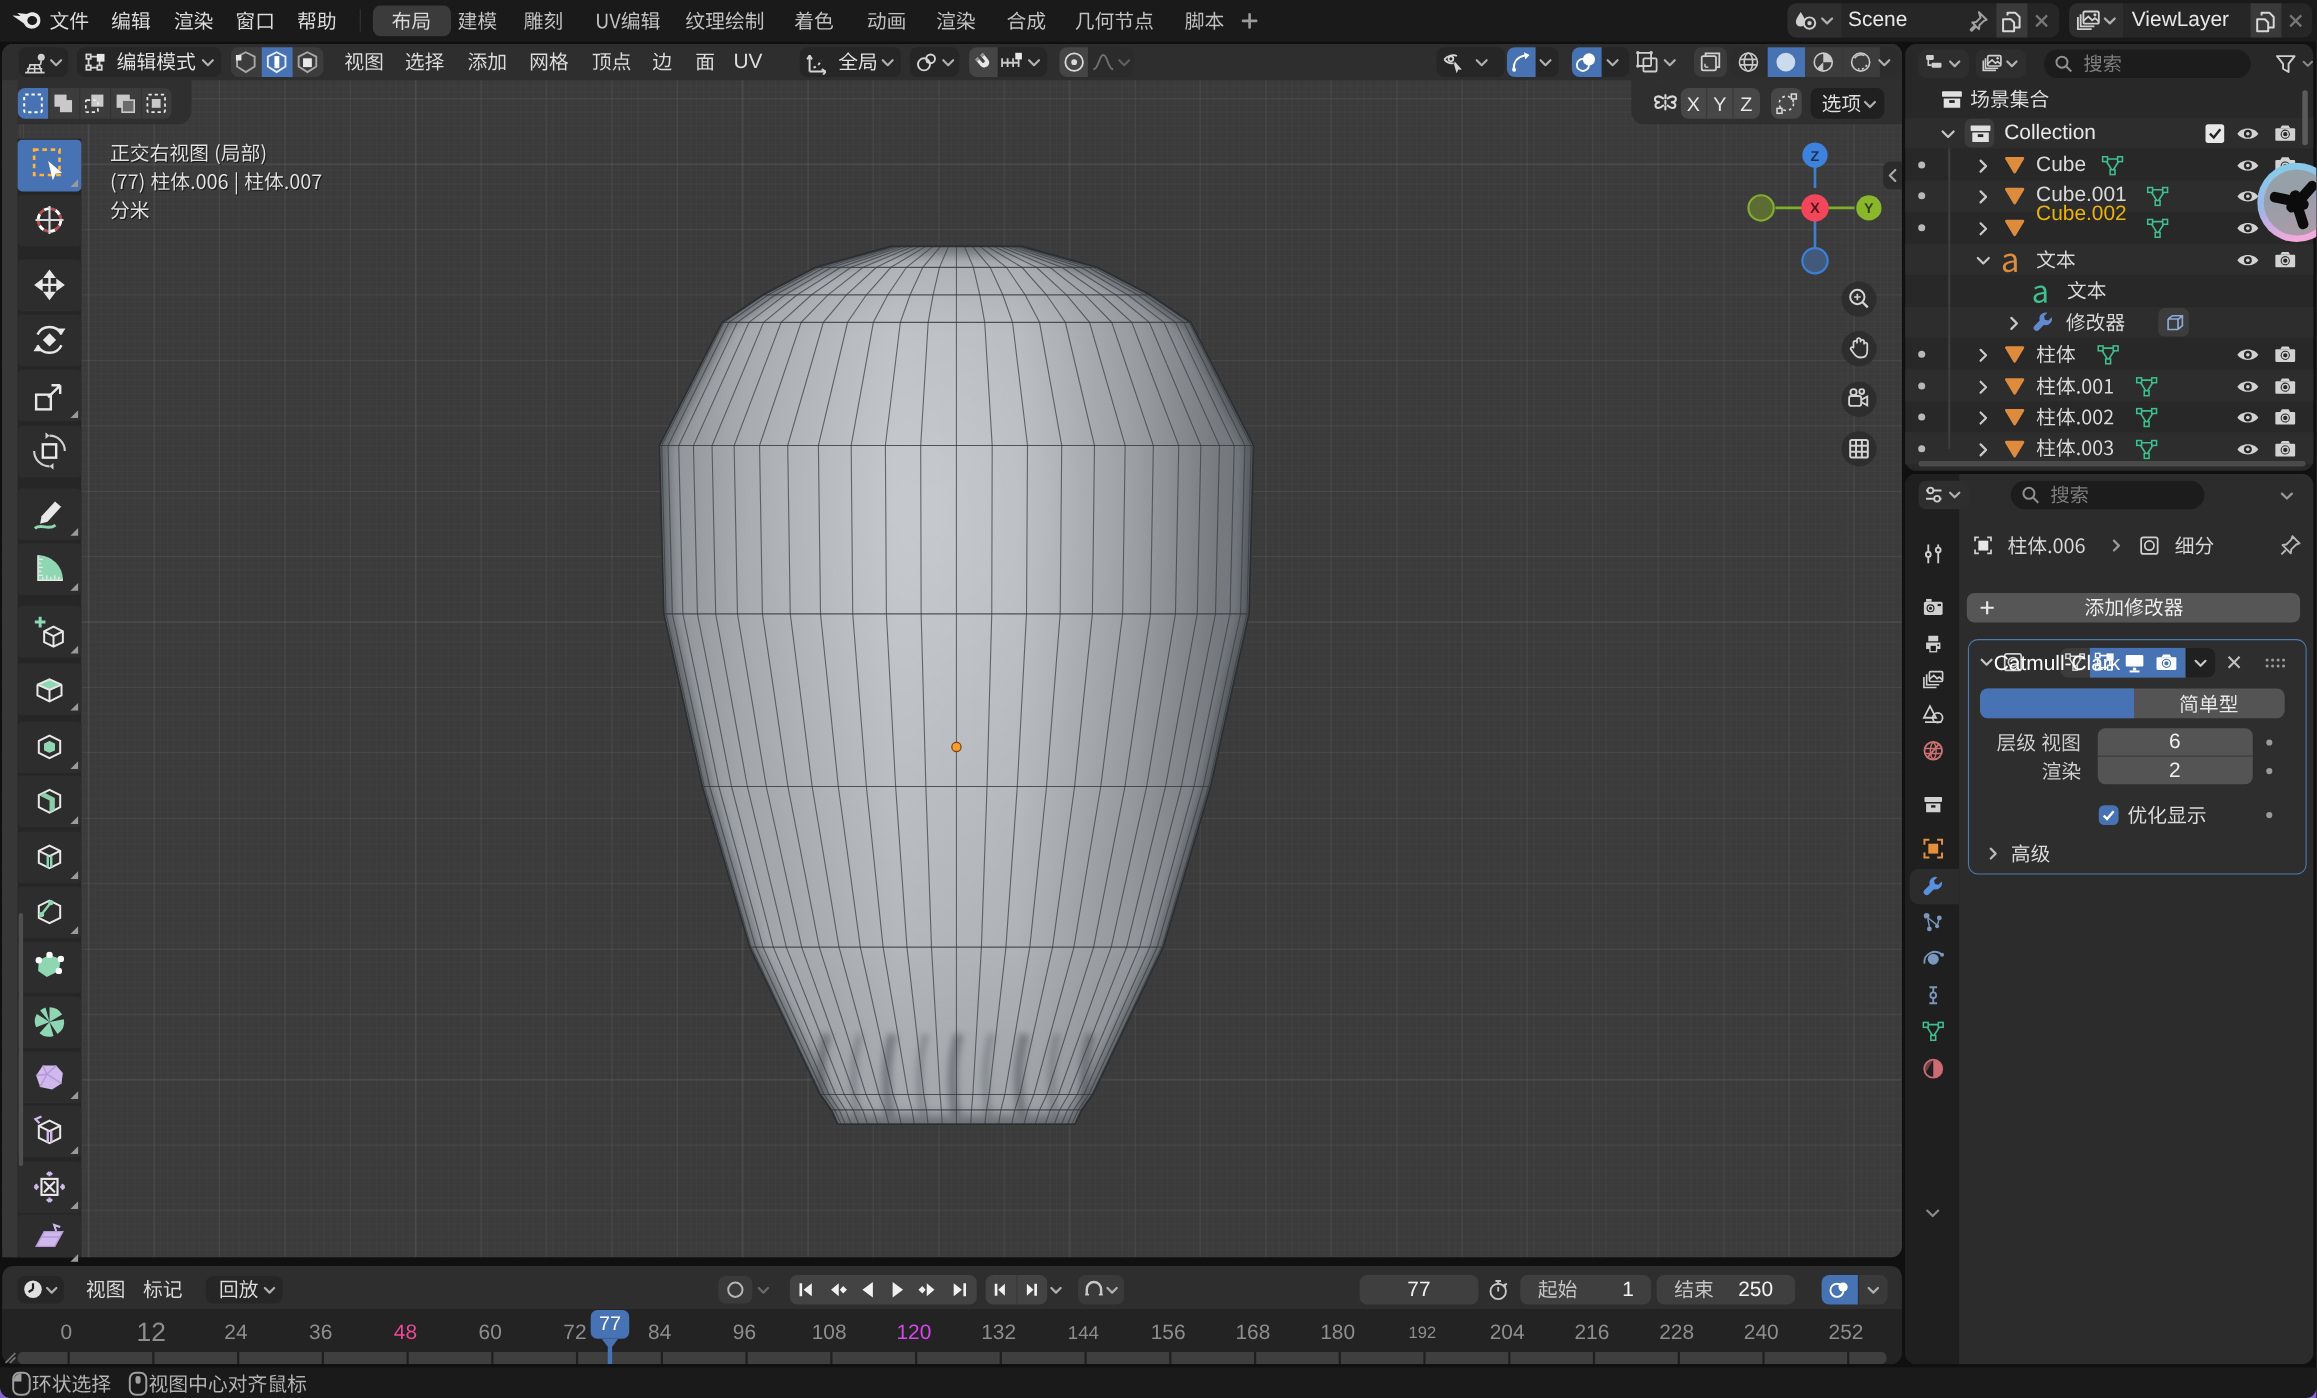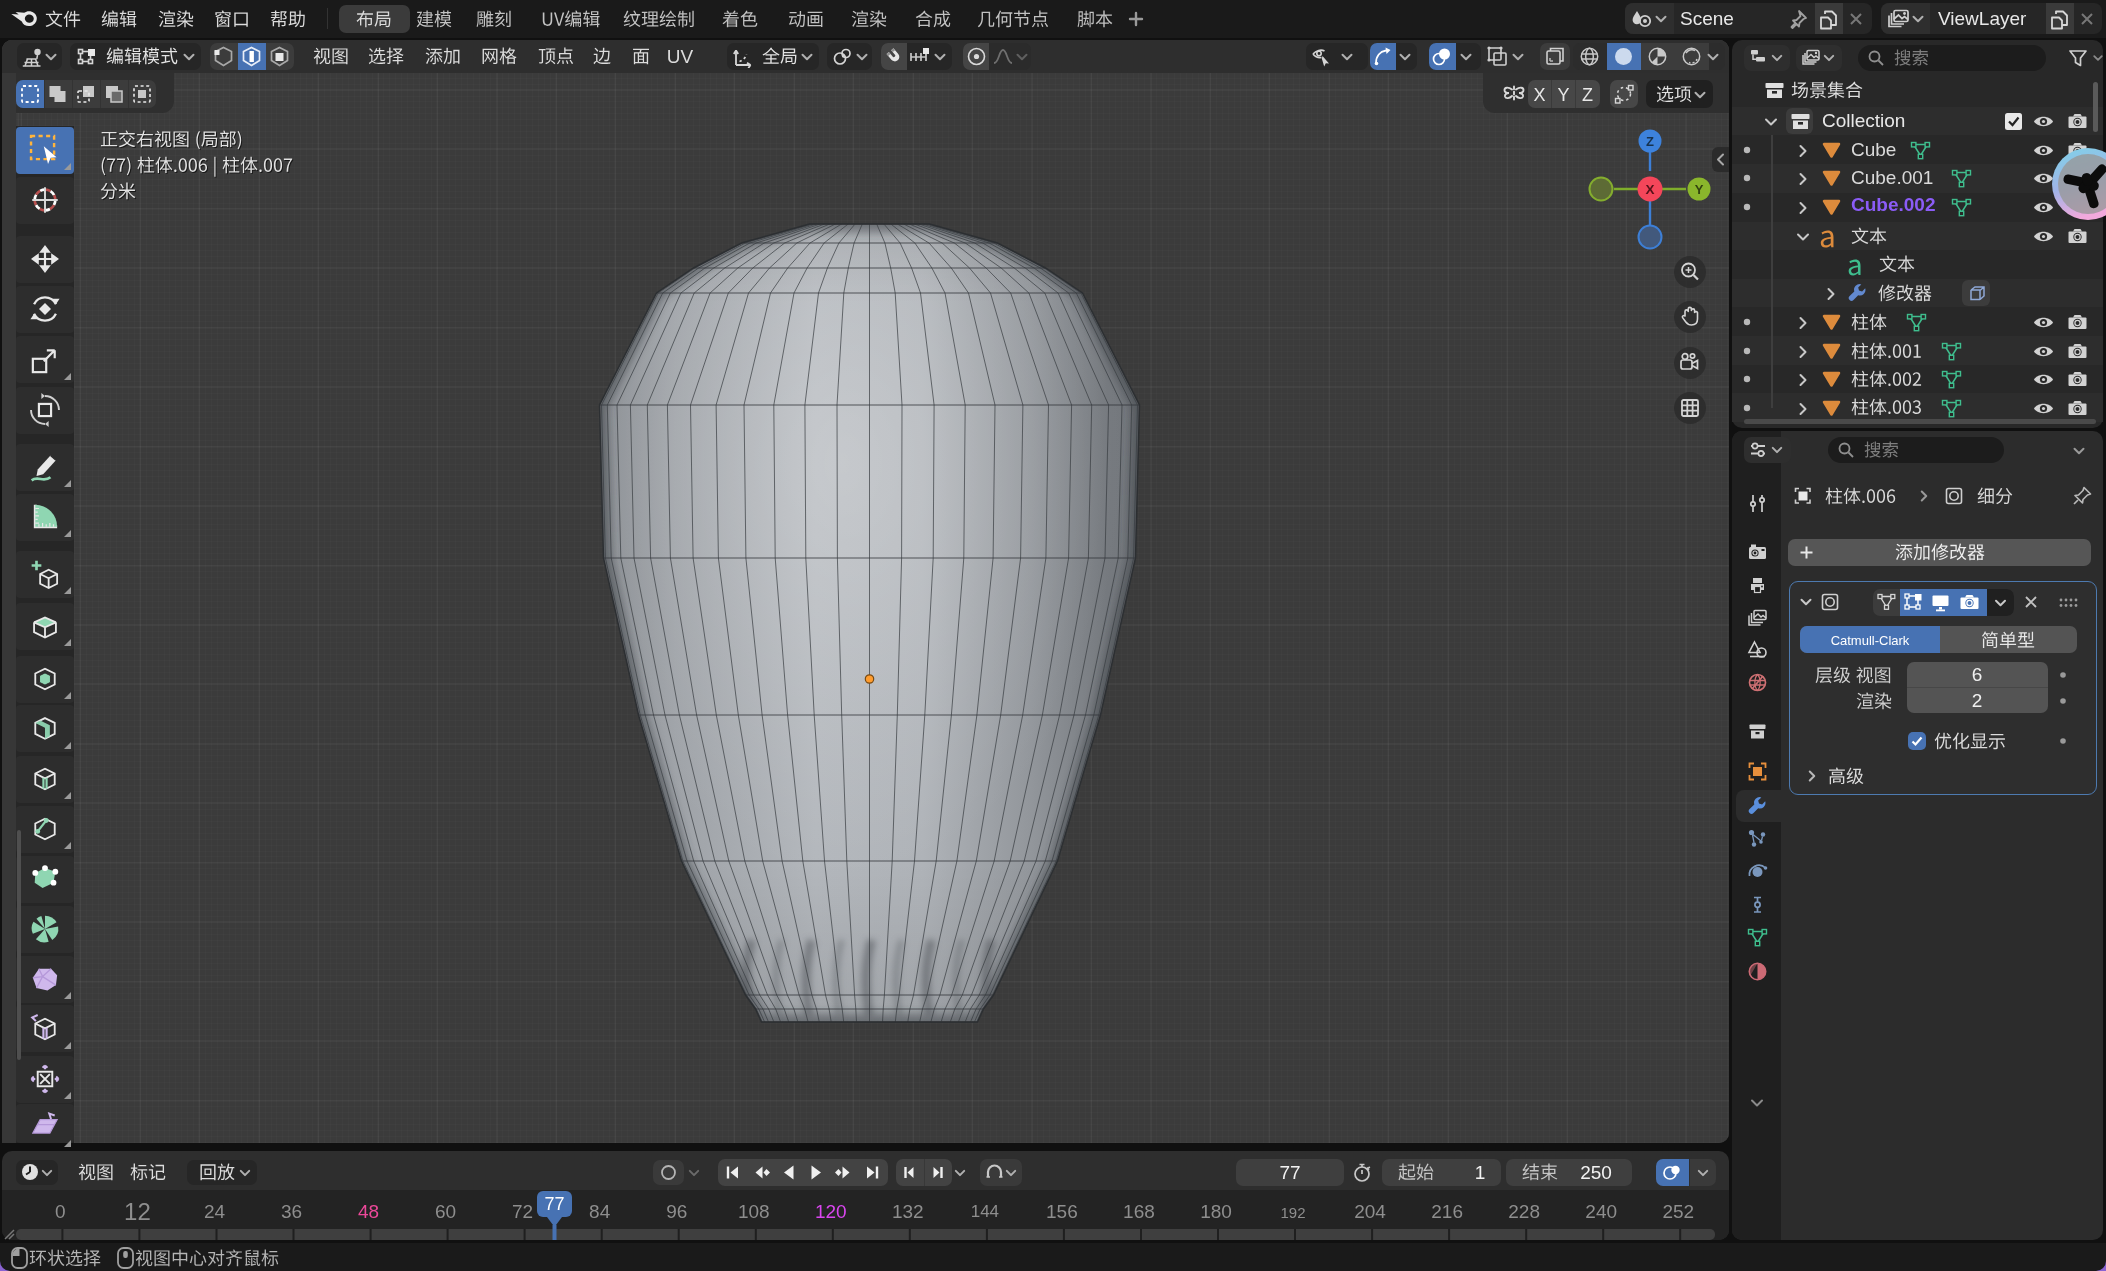--- a/index.html
+++ b/index.html
@@ -1023,21 +1023,21 @@
 <svg style="position:absolute;left:1742px;top:202.1px;" width="10" height="10" viewBox="0 0 10 10">
     <circle cx="5" cy="5" r="3.2" fill="#b8b8b8"></circle>
   </svg>
 <svg style="position:absolute;left:1794px;top:199.1px;" width="18" height="18" viewBox="0 0 18 18">
     <path d="M6.5 4 L11.5 9 L6.5 14" stroke="#c8c8c8" stroke-width="2" fill="none" stroke-linecap="round" stroke-linejoin="round"></path>
   </svg>
 <svg style="position:absolute;left:1820px;top:196.1px;" width="23" height="23" viewBox="0 0 23 23">
     <path d="M4 5 H19 L11.5 17.5 Z" fill="#dd8b3c"></path>
 <path d="M4 5 H19 L11.5 17.5 Z" fill="none" stroke="#dd8b3c" stroke-width="2.5" stroke-linejoin="round"></path>
   </svg>
-<div style="position:absolute;left:1851px;top:205px;transform:translateY(-50%);font-size:19px;color:#8b5cf6;font-weight:700;white-space:nowrap;letter-spacing:0">Cube.002</div>
+<div style="position:absolute;left:1851px;top:195px;transform:translateY(-50%);font-size:19px;color:#eab308;font-weight:400;white-space:nowrap;letter-spacing:0">Cube.002</div>
 <svg style="position:absolute;left:1949.8px;top:196.1px;" width="23" height="23" viewBox="0 0 23 23">
     <g stroke="#3fbe8e" stroke-width="1.5" fill="none">
 <path d="M4.5 5.5 H18.5 L11.5 16.5 Z"></path>
       <path d="M11.5 16.5 V19.5"></path>
     </g>
 <g fill="#282828" stroke="#3fbe8e" stroke-width="1.4">
       <rect x="2.5" y="3.5" width="4.4" height="4.4"></rect>
 <rect x="16.1" y="3.5" width="4.4" height="4.4"></rect>
       <rect x="9.3" y="15.3" width="4.4" height="4.4"></rect>
     </g>
@@ -1521,21 +1521,21 @@
       <circle cx="13" cy="4" r="1.4"></circle>
       <circle cx="18" cy="4" r="1.4"></circle>
 <circle cx="3" cy="9.5" r="1.4"></circle>
       <circle cx="8" cy="9.5" r="1.4"></circle>
       <circle cx="13" cy="9.5" r="1.4"></circle>
       <circle cx="18" cy="9.5" r="1.4"></circle>
     </g>
   </svg>
 <div style="position:absolute;left:1800px;top:626px;width:277px;height:27px;background:#545454;border-radius:7px"></div>
 <div style="position:absolute;left:1800px;top:626px;width:140px;height:27px;background:#4772b3;border-radius:7px 0 0 7px"></div>
-<div style="position:absolute;left:1870px;top:640px;transform:translate(-50%,-50%);font-size:13px;color:#ffffff;font-weight:400;white-space:nowrap;letter-spacing:0">Catmull-Clark</div>
+<div style="position:absolute;left:1870px;top:604px;transform:translate(-50%,-50%);font-size:19px;color:#ffffff;font-weight:400;white-space:nowrap;letter-spacing:0">Catmull-Clark</div>
 <svg style="position:absolute;left:1981.0px;top:627.9px;" width="54.0" height="24.3" viewBox="0 0 54.0 24.3">
     <g transform="translate(0,18.72) scale(0.018000,-0.018000)" fill="#e8e8e8">
       <use href="#g7b80" x="0"></use>
       <use href="#g5355" x="1000"></use>
       <use href="#g578b" x="2000"></use>
     </g>
   </svg>
 <div style="position:absolute;left:1907px;top:662px;width:141px;height:25px;background:#545454;border-radius:7px 7px 0 0"></div>
 <div style="position:absolute;left:1907px;top:688px;width:141px;height:25px;background:#545454;border-radius:0 0 7px 7px"></div>
 <div style="position:absolute;left:1907px;top:687px;width:141px;height:1px;background:#474747"></div>

